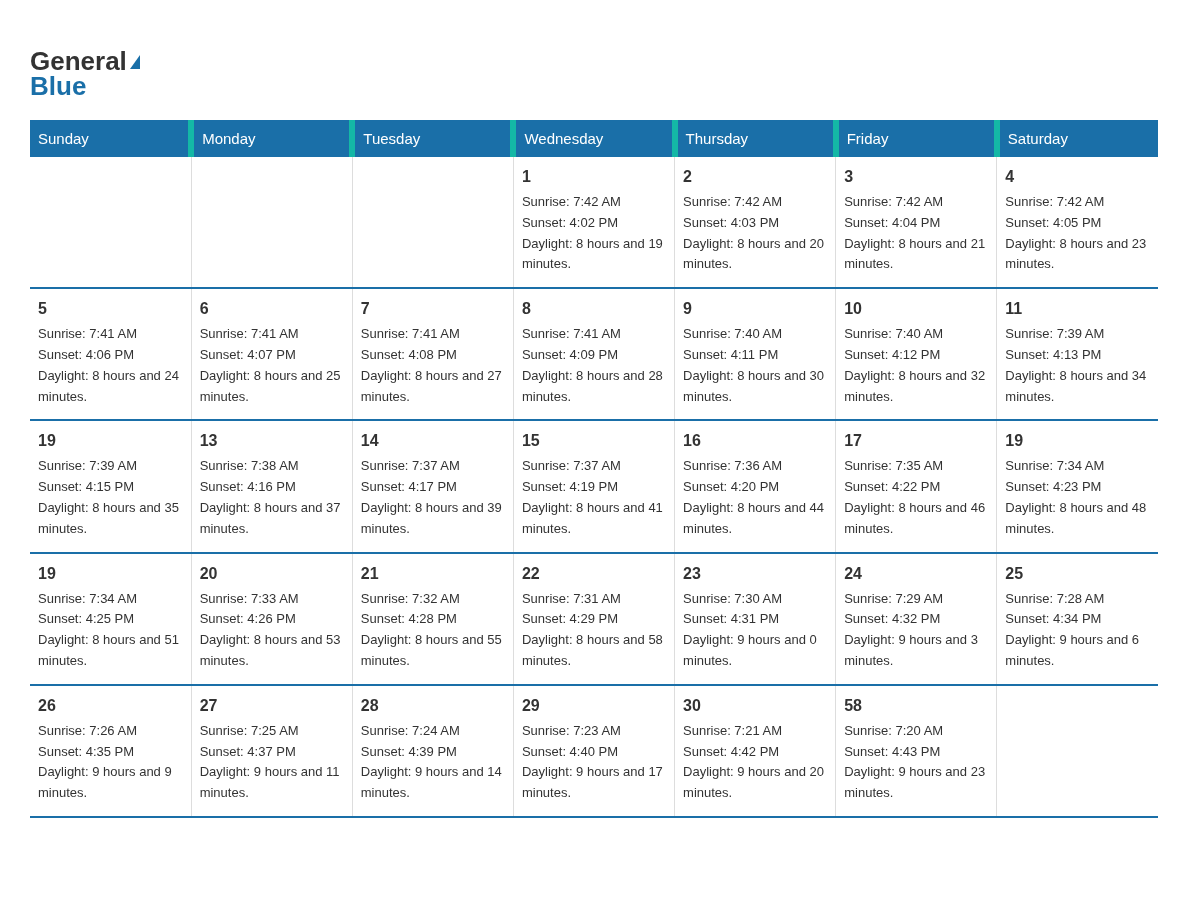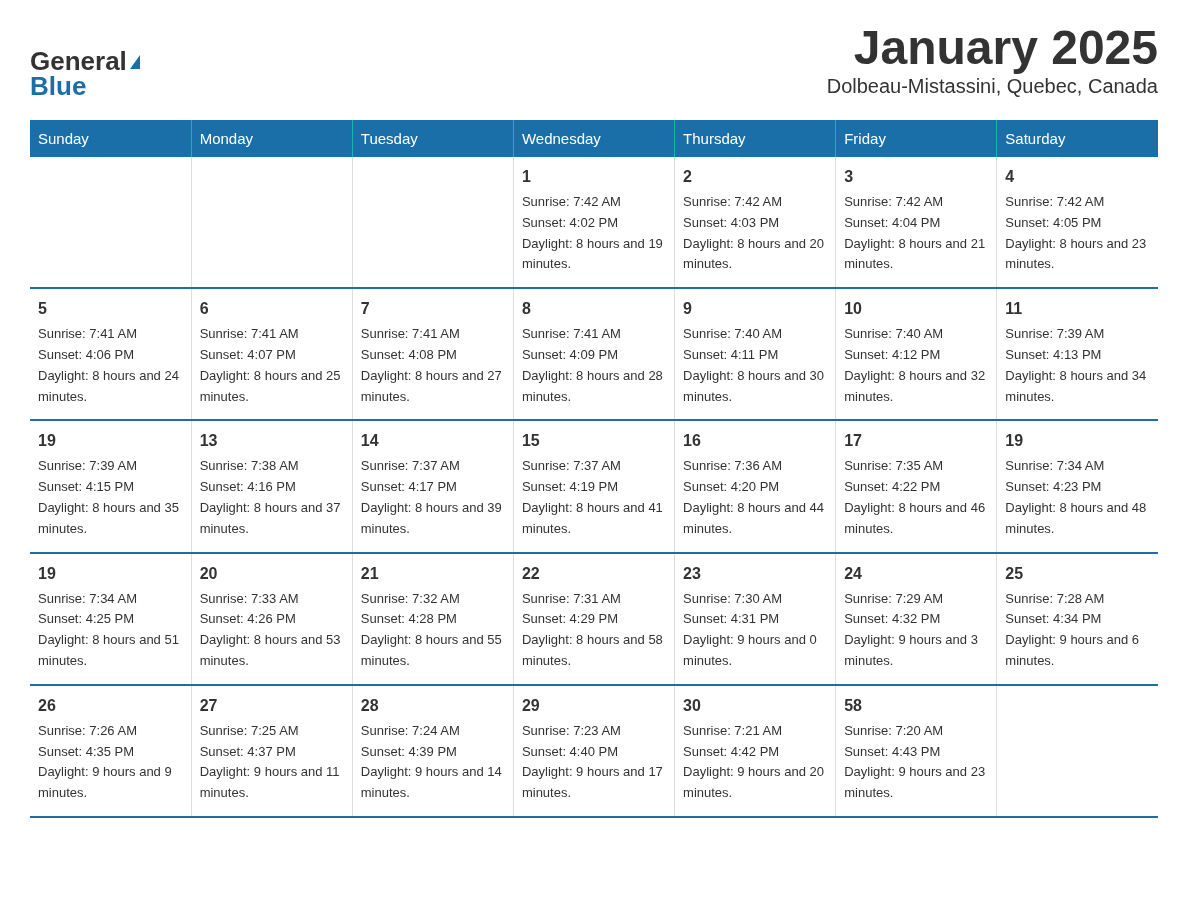--- a/index.html
+++ b/index.html
@@ -60,21 +60,21 @@
     }
     thead tr {
       background-color: #1a6fa8;
       color: #fff;
     }
     thead th {
       padding: 10px 8px;
       text-align: left;
       font-size: 15px;
       font-weight: normal;
-      border-right: 1px solid #14b8a6;
+      border-right: 6px solid #14b8a6;
     }
     thead th:last-child {
       border-right: none;
     }
     tbody tr {
       border-bottom: 2px solid #1a6fa8;
     }
     tbody td {
       vertical-align: top;
       padding: 8px 8px 12px 8px;
@@ -102,24 +102,20 @@
 <body>
 
 <div class="header">
   <div class="logo">
     <div style="display:flex;align-items:center;margin-top:26px;">
       <span class="logo-text-general">General</span>
       <span class="logo-triangle"></span>
     </div>
     <span class="logo-text-blue">Blue</span>
   </div>
-  <div class="title-block">
-    <h1>January 2025</h1>
-    <h2>Dolbeau-Mistassini, Quebec, Canada</h2>
-  </div>
 </div>
 
 <table>
   <thead>
     <tr>
 
     <th>Sunday</th>
         <th>Monday</th>
         <th>Tuesday</th>
         <th>Wednesday</th>

